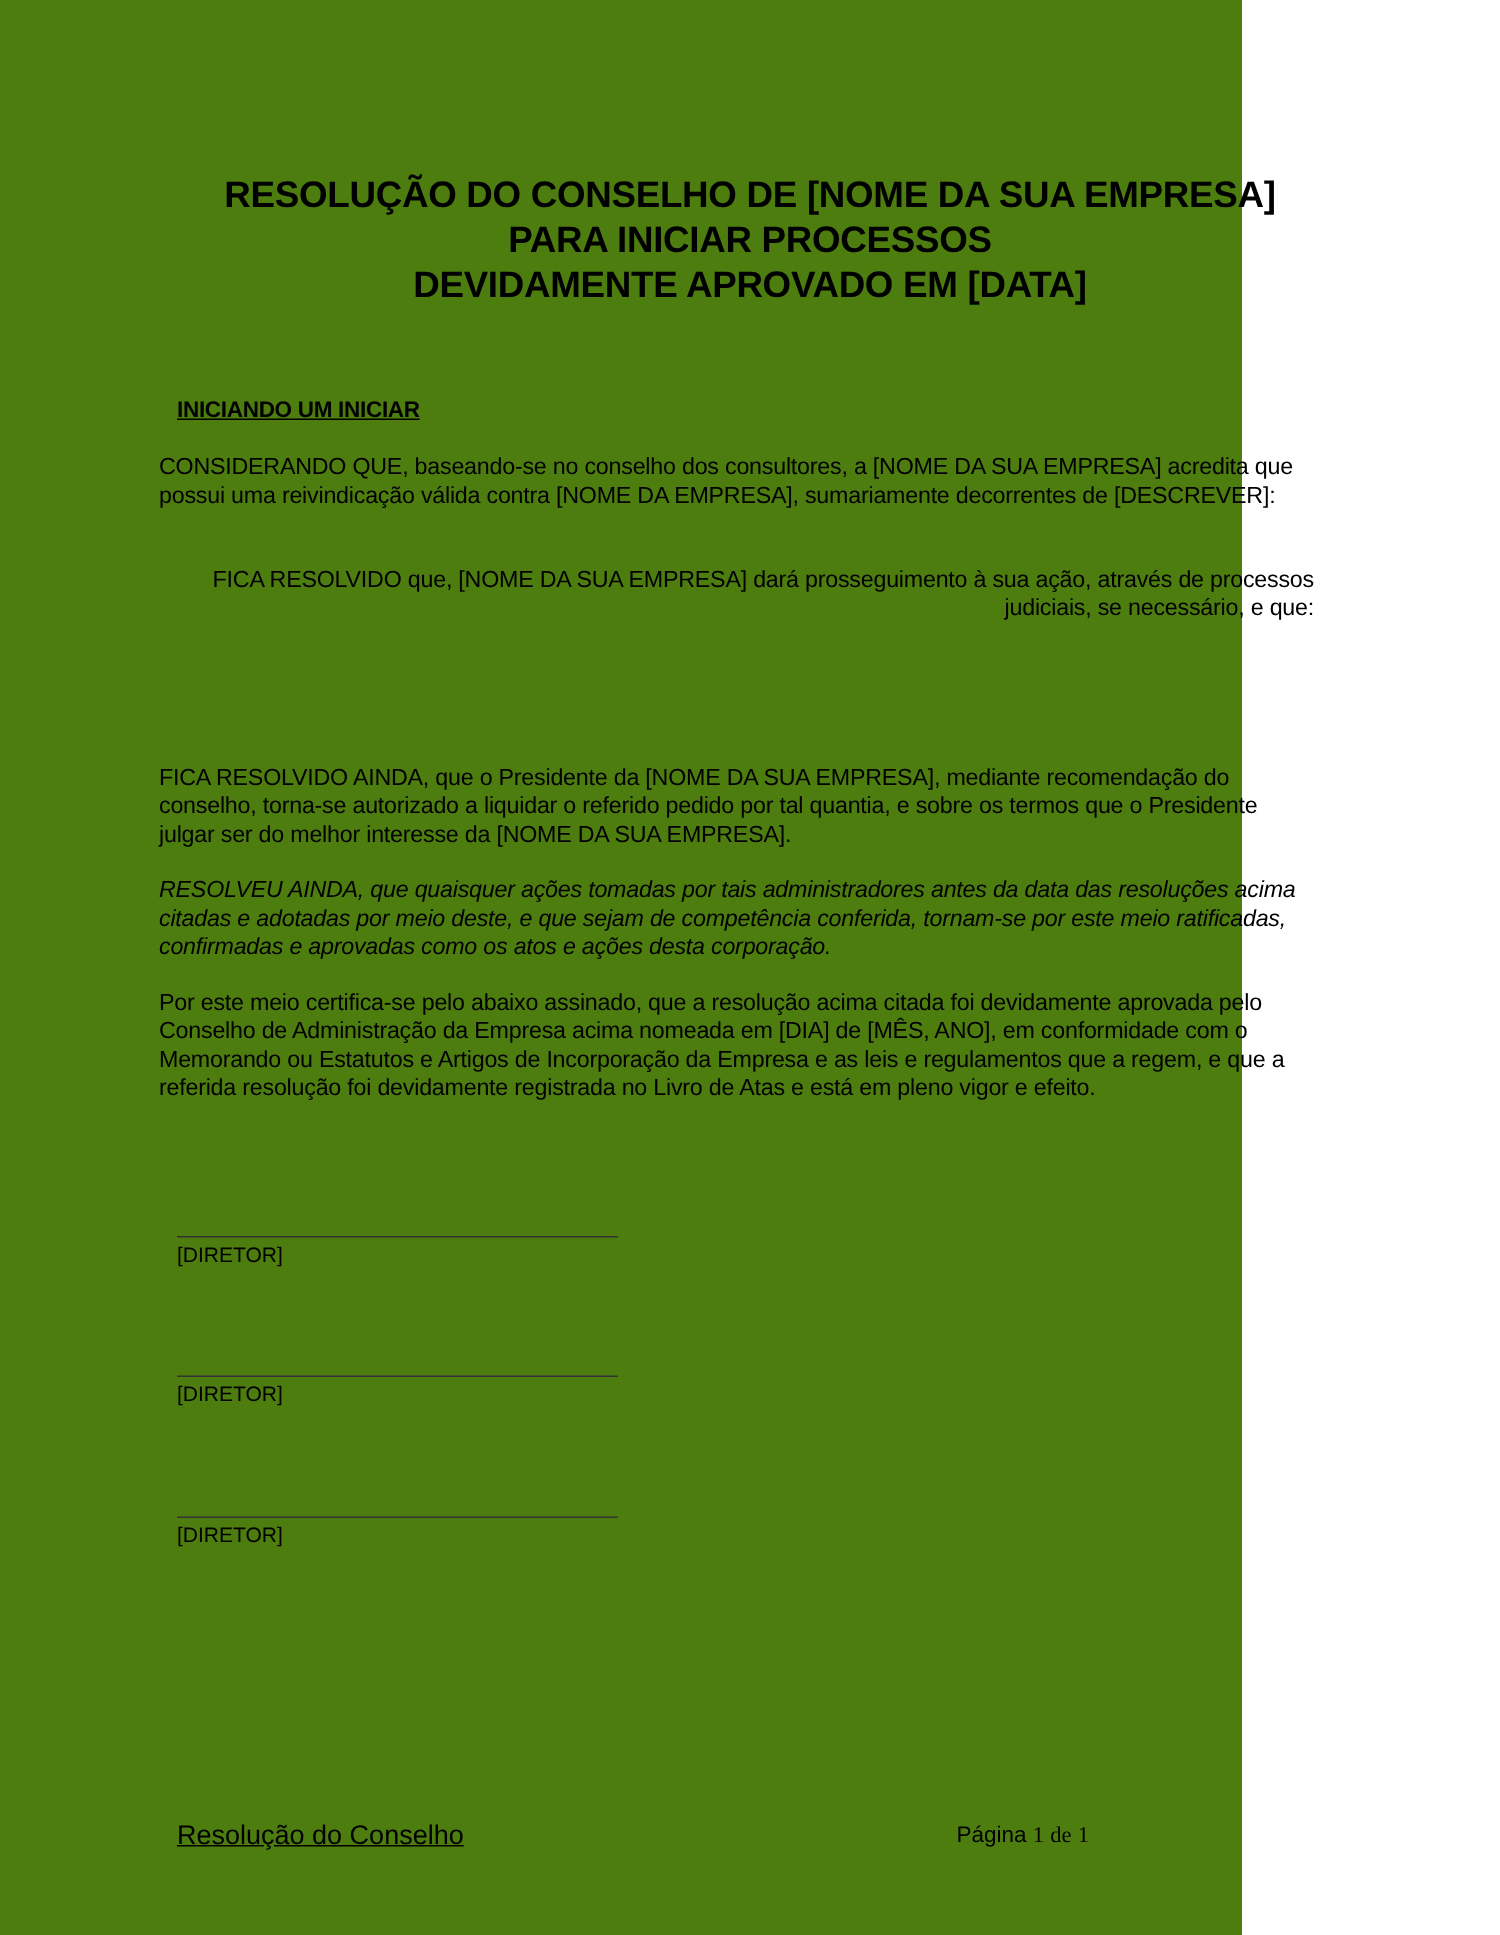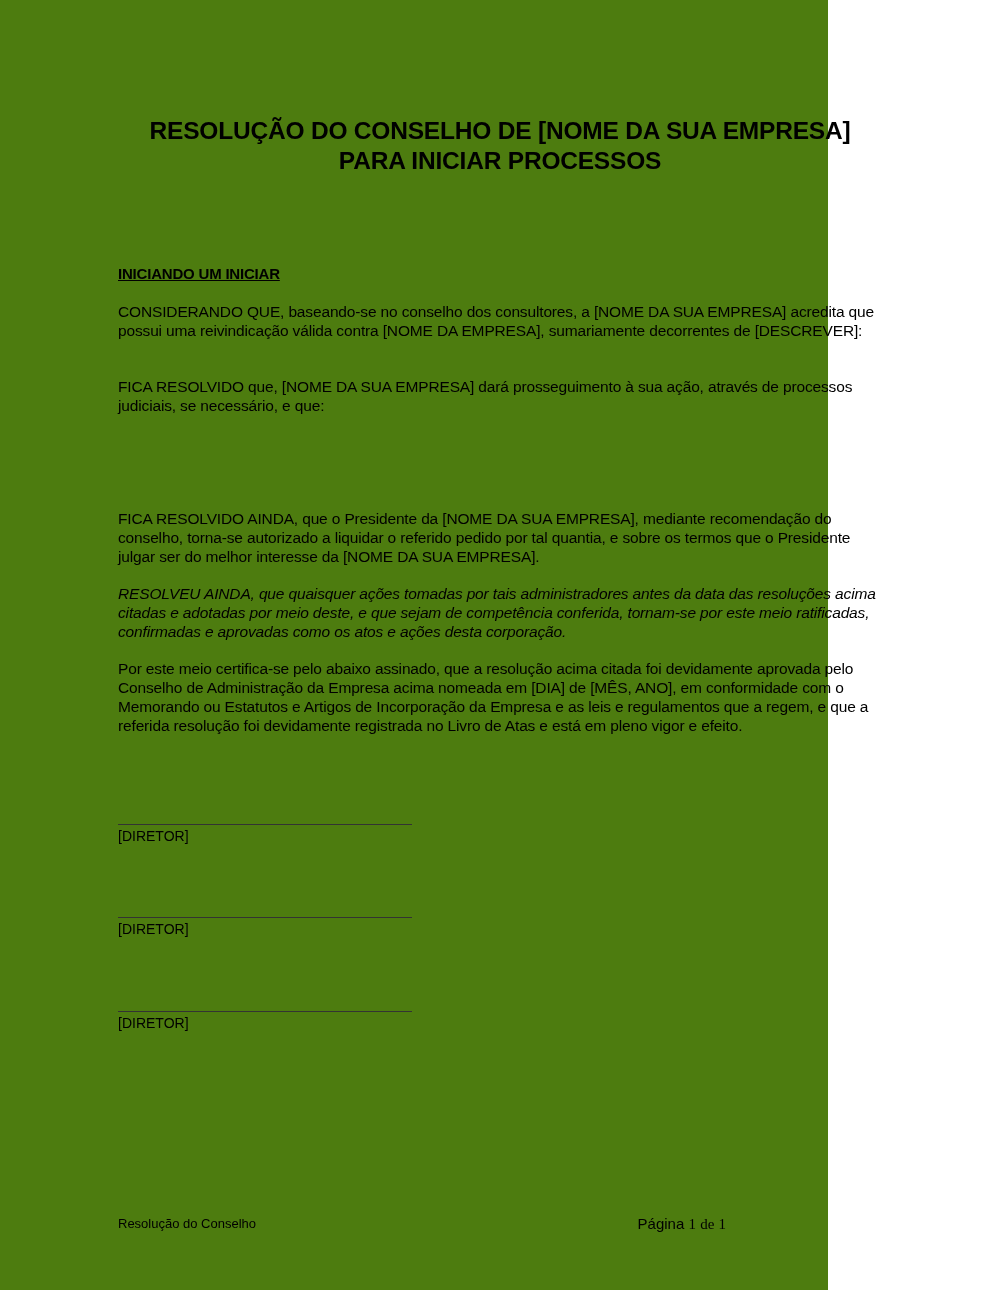--- a/index.html
+++ b/index.html
@@ -14,50 +14,51 @@
   .body-text {
     position: absolute; left: 118px; width: 770px;
     font-family: "Liberation Sans", sans-serif; font-size: 15.5px; line-height: 19px;
     letter-spacing: -0.15px;
   }
   .section-heading {
     position: absolute; left: 118px; top: 264px;
     font-family: "Liberation Sans", sans-serif; font-weight: bold; font-size: 15px;
     text-decoration: underline; line-height: 19px; letter-spacing: -0.2px;
   }
-  .para { position: absolute; left: 118px; width: 770px; margin: 0; }
+  .para { position: absolute; left: 106px; width: 770px; margin: 0; }
   .sig-line { position: absolute; left: 118px; width: 294px; height: 0; border-top: 1.5px solid #333; }
   .sig-label {
     position: absolute; left: 118px;
     font-family: "Liberation Sans", sans-serif; font-size: 14px; line-height: 19px;
   }
   .footer-left {
     position: absolute; left: 118px; top: 1214px;
-    font-family: "Liberation Sans", sans-serif; font-size: 13px; line-height: 19px;
+    font-family: "Liberation Sans", sans-serif; font-size: 18px; line-height: 19px; text-decoration: underline;
   }
   .footer-right {
     position: absolute; right: 102px; top: 1214px;
     font-family: "Liberation Sans", sans-serif; font-size: 15px; line-height: 19px;
   }
   .footer-right .serif { font-family: "Liberation Serif", serif; font-size: 15px; }
 </style>
 </head>
 <body>
 
 <div class="page">
 
   <div class="title">
     <div>RESOLUÇÃO DO CONSELHO DE [NOME DA SUA EMPRESA]</div>
     <div>PARA INICIAR PROCESSOS</div>
+    <div>DEVIDAMENTE APROVADO EM [DATA]</div>
   </div>
 
   <div class="section-heading">INICIANDO UM INICIAR</div>
 
   <div class="body-text para" style="top:302px;">CONSIDERANDO QUE, baseando-se no conselho dos consultores, a [NOME DA SUA EMPRESA] acredita que possui uma reivindicação válida contra [NOME DA EMPRESA], sumariamente decorrentes de [DESCREVER]:</div>
-  <div class="body-text para" style="top:377px;">FICA RESOLVIDO que, [NOME DA SUA EMPRESA] dará prosseguimento à sua ação, através de processos judiciais, se necessário, e que:</div>
+  <div class="body-text para" style="top:377px;text-align:right;">FICA RESOLVIDO que, [NOME DA SUA EMPRESA] dará prosseguimento à sua ação, através de processos judiciais, se necessário, e que:</div>
   <div class="body-text para" style="top:509px;">FICA RESOLVIDO AINDA, que o Presidente da [NOME DA SUA EMPRESA], mediante recomendação do conselho, torna-se autorizado a liquidar o referido pedido por tal quantia, e sobre os termos que o Presidente julgar ser do melhor interesse da [NOME DA SUA EMPRESA].</div>
   <div class="body-text para" style="top:584px;font-style:italic;">RESOLVEU AINDA, que quaisquer ações tomadas por tais administradores antes da data das resoluções acima citadas e adotadas por meio deste, e que sejam de competência conferida, tornam-se por este meio ratificadas, confirmadas e aprovadas como os atos e ações desta corporação.</div>
   <div class="body-text para" style="top:659px;">Por este meio certifica-se pelo abaixo assinado, que a resolução acima citada foi devidamente aprovada pelo Conselho de Administração da Empresa acima nomeada em [DIA] de [MÊS, ANO], em conformidade com o Memorando ou Estatutos e Artigos de Incorporação da Empresa e as leis e regulamentos que a regem, e que a referida resolução foi devidamente registrada no Livro de Atas e está em pleno vigor e efeito.</div>
 
   <div>
     <div class="sig-line" style="top:824px;"></div>
     <div class="sig-label" style="top:827px;">[DIRETOR]</div>
 
     <div class="sig-line" style="top:917px;"></div>
     <div class="sig-label" style="top:920px;">[DIRETOR]</div>

